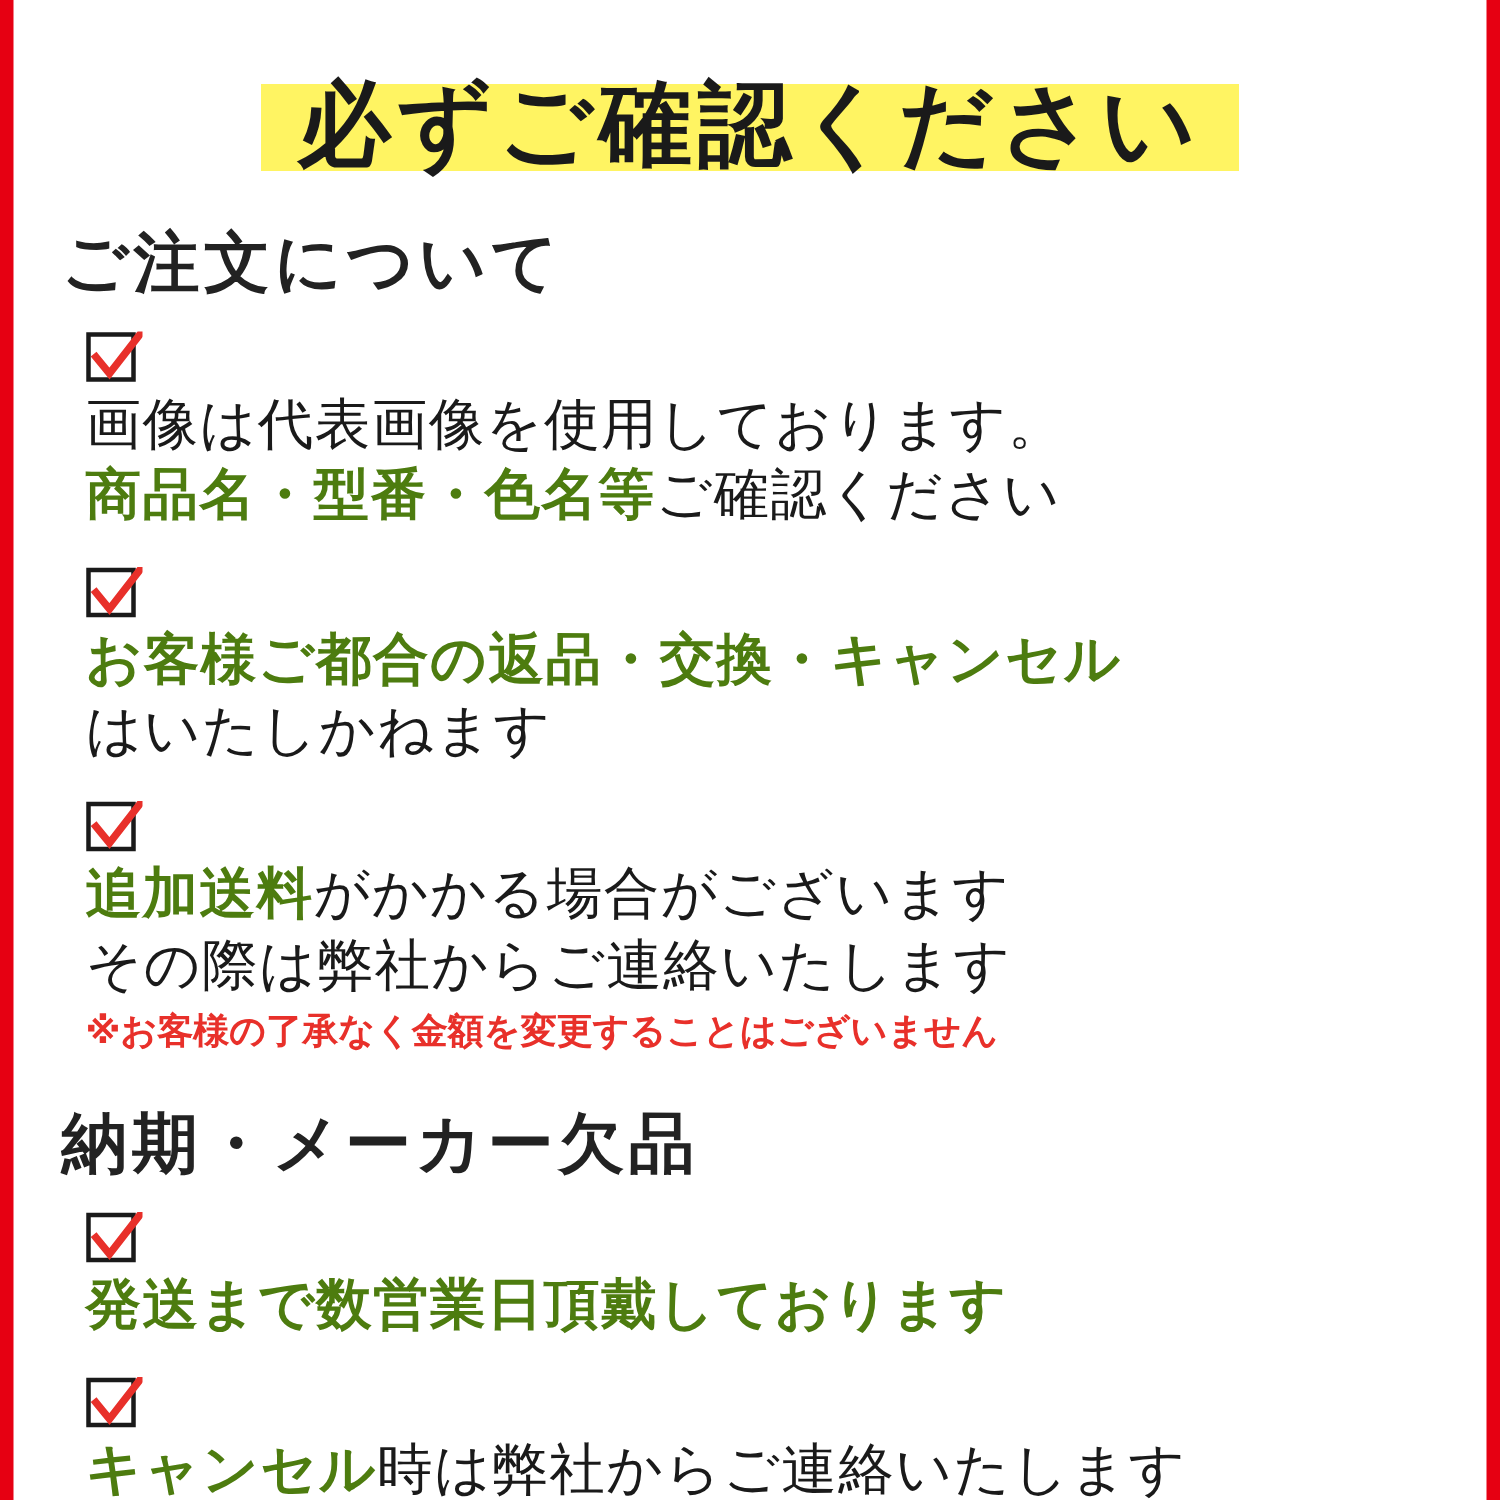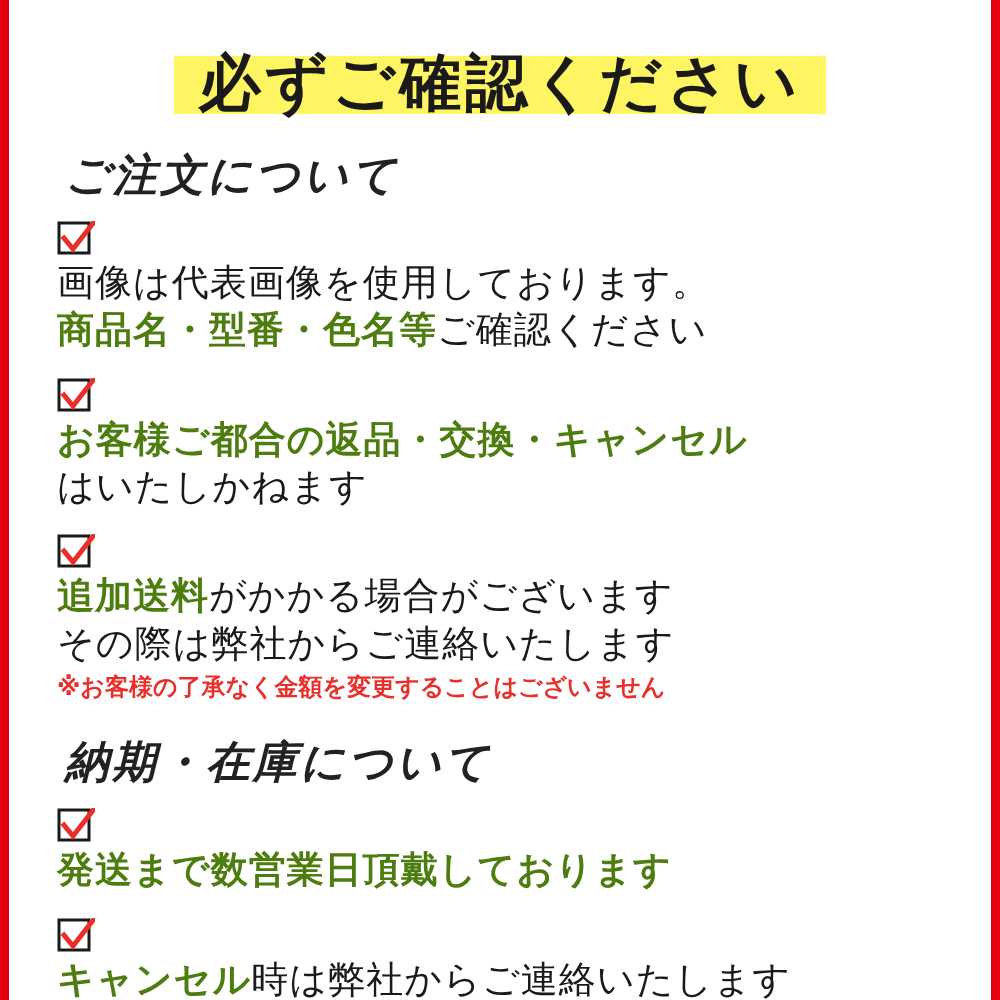--- a/index.html
+++ b/index.html
@@ -65,22 +65,21 @@
     line-height: 98px;
     font-family: "DejaVu Sans", "Liberation Sans", sans-serif;
   }
 
   
   .section-heading {
     font-size: 44px;
     font-weight: bold;
     color: #222222;
     letter-spacing: 3px;
-    margin: 14px 0 2px 26px;
-    font-style: italic;
+    margin: 14px 0 2px 2px;
   }
   .section-heading.second {
     margin-top: 30px;
   }
 
   
   .item {
     display: flex;
     align-items: flex-start;
     margin: 10px 0 0 18px;
@@ -168,21 +167,21 @@
           <path d="M7 17 L16 28 L37 1" fill="none" stroke="#e8302a" stroke-width="5" stroke-linecap="square"></path>
         </svg>
       </span>
       <div class="lines">
         <div class="line"><span class="red">追加送料</span><span>がかかる場合がございます</span></div>
         <div class="line">その際は弊社からご連絡いたします</div>
         <div class="note">※お客様の了承なく金額を変更することはございません</div>
       </div>
     </div>
 
-    <div class="section-heading second">納期・在庫について</div>
+    <div class="section-heading second">納期・メーカー欠品</div>
 
     <div class="item">
       <span class="check">
         <svg width="38" height="38" viewBox="0 0 38 38">
           <rect x="2" y="2" width="30" height="30" fill="#ffffff" stroke="#1a1a1a" stroke-width="3"></rect>
           <path d="M7 17 L16 28 L37 1" fill="none" stroke="#e8302a" stroke-width="5" stroke-linecap="square"></path>
         </svg>
       </span>
       <div class="lines">
         <div class="line red">発送まで数営業日頂戴しております</div>

